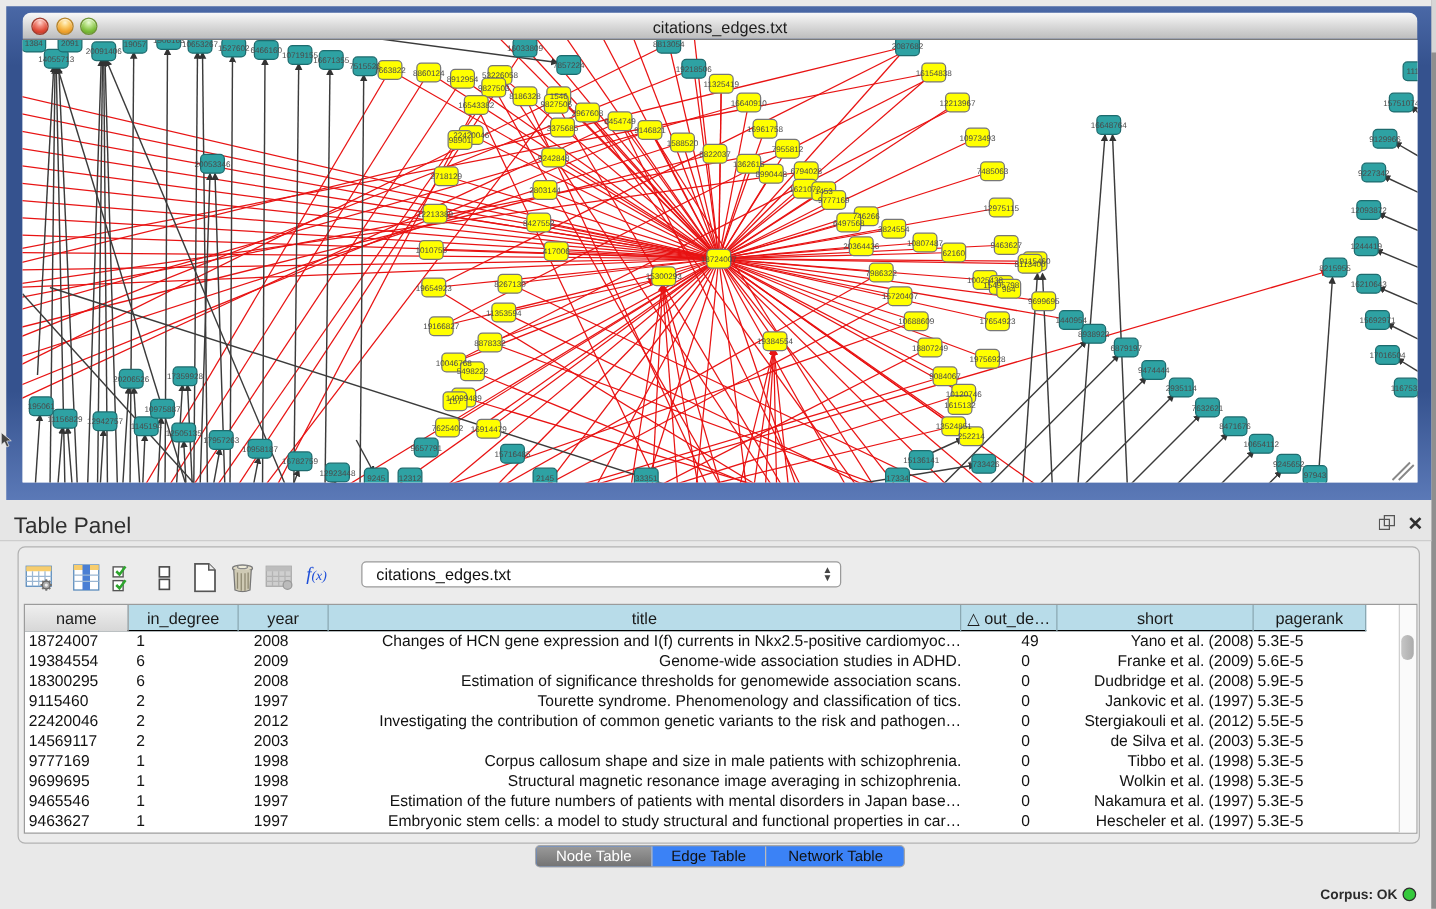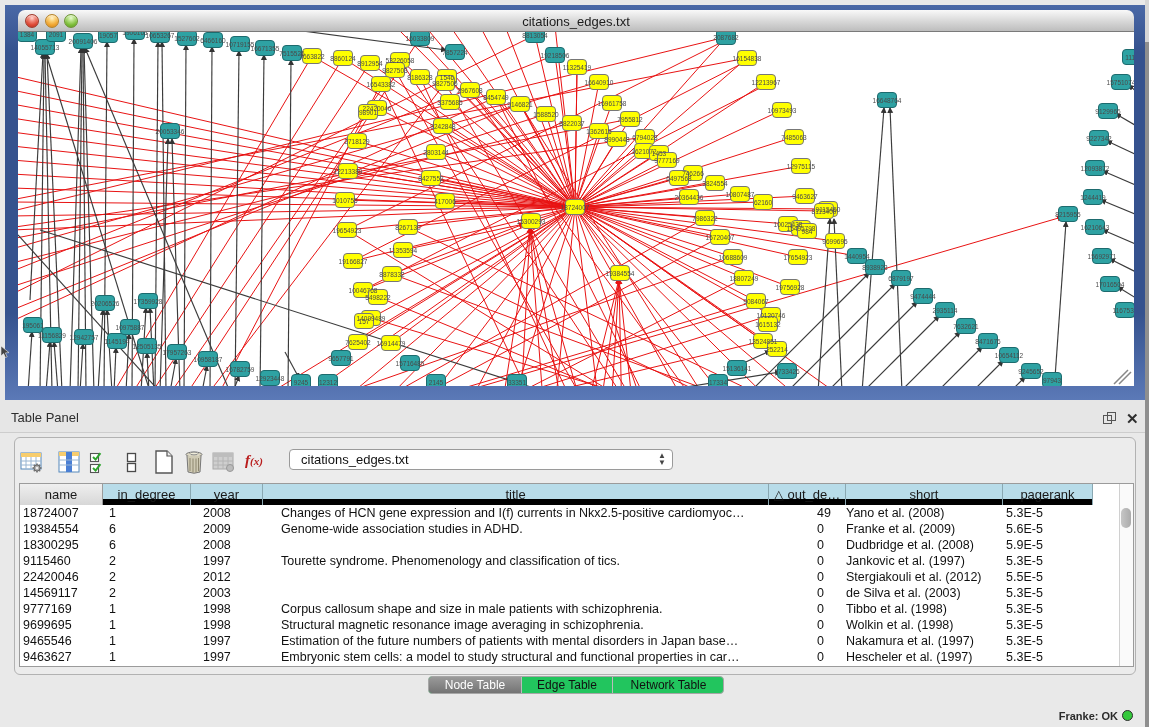--- a/index.html
+++ b/index.html
@@ -17,48 +17,48 @@
 #tl2{left:45px;background:radial-gradient(circle at 50% 25%,#fff3cf 0%,#fbd175 30%,#f0a42f 65%,#d2871f 100%);border:1px solid #b5832a;box-shadow:inset 0 1px 1px rgba(255,255,255,.6);}
 #tl3{left:64px;background:radial-gradient(circle at 50% 25%,#e8fbd2 0%,#b5e083 30%,#7bbc37 65%,#5f9a29 100%);border:1px solid #6d9334;box-shadow:inset 0 1px 1px rgba(255,255,255,.6);}
 #graph{left:18px;top:32px;width:1116px;height:354px;background:#fff;}
 .re{stroke:#e81313;stroke-width:1;}
 .be{stroke:#3b3b3b;stroke-width:1.15;}
 .nl{font-family:"Liberation Sans",sans-serif;font-size:6.5px;fill:#4a4a4a;text-anchor:middle;}
 
 #cur{left:0px;top:345px;width:10px;height:14px;}
 
 #ptitle{left:0;top:400px;width:1145px;height:33px;background:#e6e6e6;border-bottom:1px solid #cdcdcd;}
-#ptitletext{left:11px;top:410px;font-size:13px;color:#2e2e2e;}
+#ptitletext{left:11px;top:410px;font-size:18px;color:#2e2e2e;}
 #flicon{left:1103px;top:412px;width:13px;height:12px;}
 #clicon{left:1126px;top:410px;font-size:15px;font-weight:bold;color:#2e2e2e;}
 #bpanel{left:14px;top:437px;width:1122px;height:238px;background:#ececec;border:1px solid #b2b2b2;border-radius:6px;}
 .ticon{top:450px;width:24px;height:24px;}
 #dd{left:289px;top:449px;width:384px;height:21px;background:#fff;border:1px solid #9a9a9a;border-radius:4px;font-size:13px;color:#111;line-height:19px;padding-left:11px;}
 #ddar{left:655px;top:452px;font-size:8px;color:#444;line-height:7px;text-align:center;width:14px;}
 
 #tbl{left:19px;top:483px;width:1115px;height:184px;background:#fff;border:1px solid #9b9b9b;border-bottom:1px solid #9b9b9b;}
-#thead{position:absolute;left:0;top:0;width:1073px;height:21px;background:#b8dce9;border-bottom:6px solid #000000;font-size:13px;color:#1a1a1a;}
+#thead{position:absolute;left:0;top:0;width:1073px;height:21px;background:#b8dce9;border-bottom:1px solid #000000;font-size:13px;color:#1a1a1a;}
 .th{position:absolute;top:0;height:21px;line-height:21px;text-align:center;border-right:1px solid #8aa8b2;}
 #th0{left:0;width:83px;background:linear-gradient(#efefef,#d7d7d7);border-right:1px solid #9b9b9b;}
 #th1{left:83px;width:88px;}
 #th2{left:171px;width:72px;}
 #th3{left:243px;width:506px;}
 #th4{left:749px;width:77px;text-align:center;}
 #th5{left:826px;width:157px;}
 #th6{left:983px;width:90px;}
 #tbody{position:absolute;left:0;top:21px;width:1115px;font-size:12.5px;color:#111;}
 .tr{position:absolute;left:0;width:1115px;height:16px;line-height:16px;white-space:nowrap;}
 .tr span{position:absolute;display:block;overflow:hidden;}
 .c0{left:3px;width:80px;} .c1{left:89px;width:80px;} .c2{left:183px;width:60px;}
-.c3{left:261px;width:488px;} .c4{left:797px;width:70px;} .c5{left:826px;width:157px;text-align:left;}
+.c3{left:261px;width:488px;text-align:right;} .c4{left:797px;width:70px;} .c5{left:826px;width:157px;text-align:right;}
 .c6{left:986px;width:87px;}
 #sbar{left:1119px;top:484px;width:14px;height:182px;background:#fafafa;border-left:1px solid #d0d0d0;}
 #sthumb{left:1121px;top:508px;width:10px;height:20px;background:linear-gradient(90deg,#c6c6c6,#ababab);border-radius:5px;}
 
-#tabs{left:428px;top:676px;width:296px;height:18px;background:#22c55e;border:1px solid #a6a6a6;border-radius:4px;overflow:hidden;font-size:12px;}
+#tabs{left:428px;top:676px;width:296px;height:18px;background:#3b82f6;border:1px solid #a6a6a6;border-radius:4px;overflow:hidden;font-size:12px;}
 .tab{position:absolute;top:0;height:18px;line-height:17px;text-align:center;color:#111;}
 #tab0{left:0;width:92px;background:linear-gradient(#9a9a9a,#6f6f6f);color:#fff;}
 #tab1{left:92px;width:91px;border-left:1px solid #bbb;}
 #tab2{left:183px;width:112px;border-left:1px solid #bbb;}
 #mem{left:1000px;top:710px;width:118px;text-align:right;font-size:11px;font-weight:bold;color:#2b2b2b;}
 #memdot{left:1122px;top:710px;width:11px;height:11px;border-radius:50%;background:#35c93c;border:1.5px solid #2d2d2d;}
 </style></head><body>
 <div id="stage">
 <div class="abs" id="rstrip"></div>
     <div class="abs" id="rstrip2"></div>
@@ -623,21 +623,21 @@
       <path d="M5 6 L6 22 Q12 24.5 18 22 L19 6" fill="#cfcaB4" stroke="#777"></path>
       <path d="M8 8 v13 M11 8.5 v14 M14 8.5 v14 M16.5 8 v13" stroke="#8d876f"></path>
       <ellipse cx="12" cy="3.5" rx="4" ry="1.4" fill="#efecd9" stroke="#888"></ellipse>
     </svg>
 <svg class="abs ticon" style="left:212px" viewBox="0 0 24 24">
       <rect x="1" y="3" width="20" height="16" fill="#cfcfcf" stroke="#a8a8a8"></rect>
       <rect x="1" y="3" width="20" height="4" fill="#bdbdbd"></rect>
       <path d="M1 11 h20 M1 15 h20 M6 7 v12 M11 7 v12 M16 7 v12" stroke="#b4b4b4" fill="none"></path>
       <circle cx="18" cy="18" r="3.5" fill="#bbb" stroke="#999"></circle>
     </svg>
-<div class="abs" style="left:245px;top:452px;font-family:'Liberation Serif',serif;font-style:italic;font-weight:bold;font-size:15px;color:#b91c1c;">f<span style="font-size:11px;">(x)</span></div>
+<div class="abs" style="left:245px;top:452px;font-family:'Liberation Serif',serif;font-style:italic;font-weight:normal;font-size:15px;color:#1d4ed8;">f<span style="font-size:11px;">(x)</span></div>
 <div class="abs" id="dd">citations_edges.txt</div>
 <div class="abs" id="ddar">▲<br>▼</div>
 <div class="abs" id="tbl">
 <div id="thead">
         <span class="th" id="th0">name</span>
         <span class="th" id="th1">in_degree</span>
         <span class="th" id="th2">year</span>
         <span class="th" id="th3">title</span>
         <span class="th" id="th4">△ out_de…</span>
         <span class="th" id="th5">short</span>
@@ -659,37 +659,39 @@
           <span class="c2">2009</span>
           <span class="c3">Genome-wide association studies in ADHD.</span>
           <span class="c4">0</span>
           <span class="c5">Franke et al. (2009)</span>
           <span class="c6">5.6E-5</span>
         </div>
         <div class="tr" style="top:32px">
           <span class="c0">18300295</span>
           <span class="c1">6</span>
           <span class="c2">2008</span>
+          <span class="c3">Estimation of significance thresholds for genomewide association scans.</span>
           <span class="c4">0</span>
           <span class="c5">Dudbridge et al. (2008)</span>
           <span class="c6">5.9E-5</span>
         </div>
         <div class="tr" style="top:48px">
           <span class="c0">9115460</span>
           <span class="c1">2</span>
           <span class="c2">1997</span>
           <span class="c3">Tourette syndrome. Phenomenology and classification of tics.</span>
           <span class="c4">0</span>
           <span class="c5">Jankovic et al. (1997)</span>
           <span class="c6">5.3E-5</span>
         </div>
         <div class="tr" style="top:64px">
           <span class="c0">22420046</span>
           <span class="c1">2</span>
           <span class="c2">2012</span>
+          <span class="c3">Investigating the contribution of common genetic variants to the risk and pathogen…</span>
           <span class="c4">0</span>
           <span class="c5">Stergiakouli et al. (2012)</span>
           <span class="c6">5.5E-5</span>
         </div>
         <div class="tr" style="top:80px">
           <span class="c0">14569117</span>
           <span class="c1">2</span>
           <span class="c2">2003</span>
           <span class="c4">0</span>
           <span class="c5">de Silva et al. (2003)</span>
@@ -733,14 +735,14 @@
         </div>
       </div>
 </div>
 <div class="abs" id="sbar"></div>
     <div class="abs" id="sthumb"></div>
 <div class="abs" id="tabs">
       <span class="tab" id="tab0">Node Table</span>
       <span class="tab" id="tab1">Edge Table</span>
       <span class="tab" id="tab2">Network Table</span>
     </div>
-<div class="abs" id="mem">Franke: OK</div>
+<div class="abs" id="mem">Corpus: OK</div>
     <div class="abs" id="memdot"></div>
 </div>
 </body></html>

